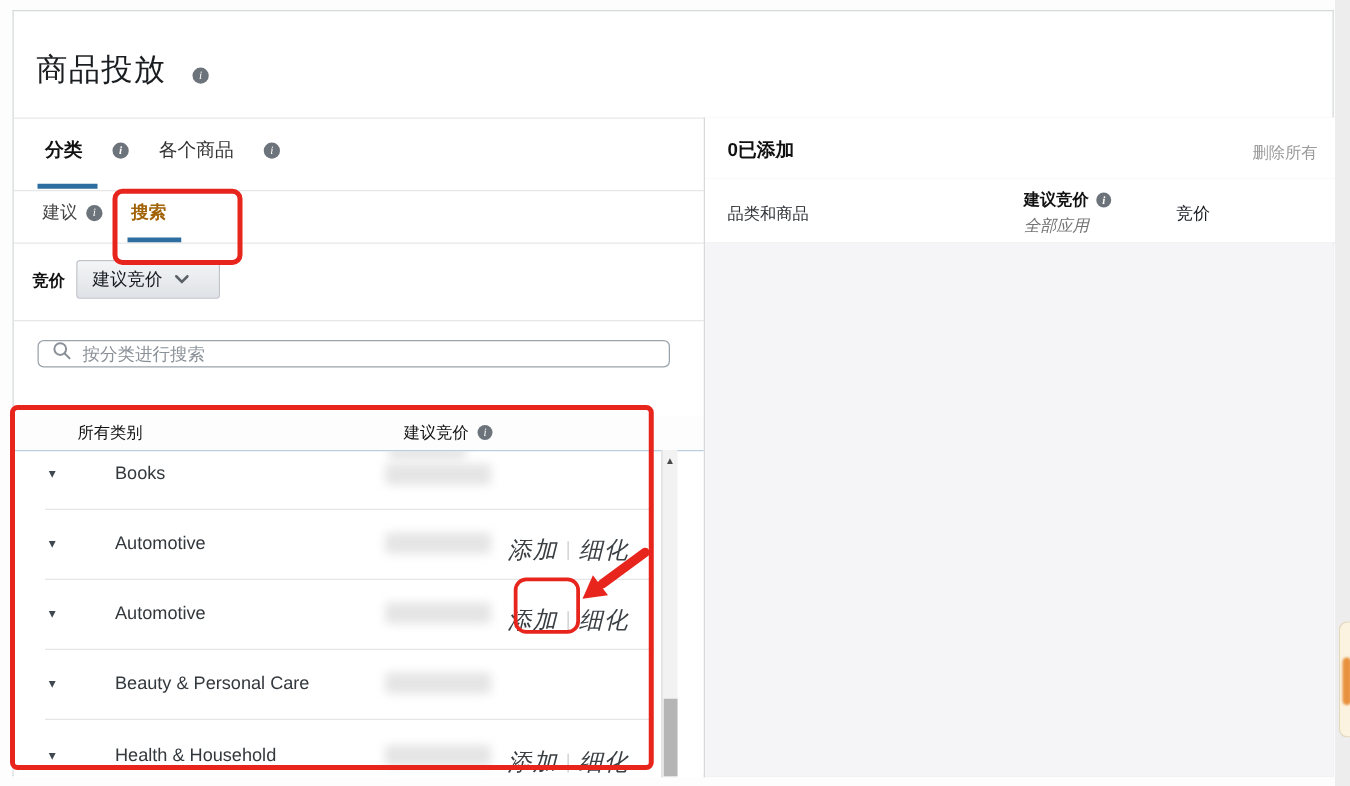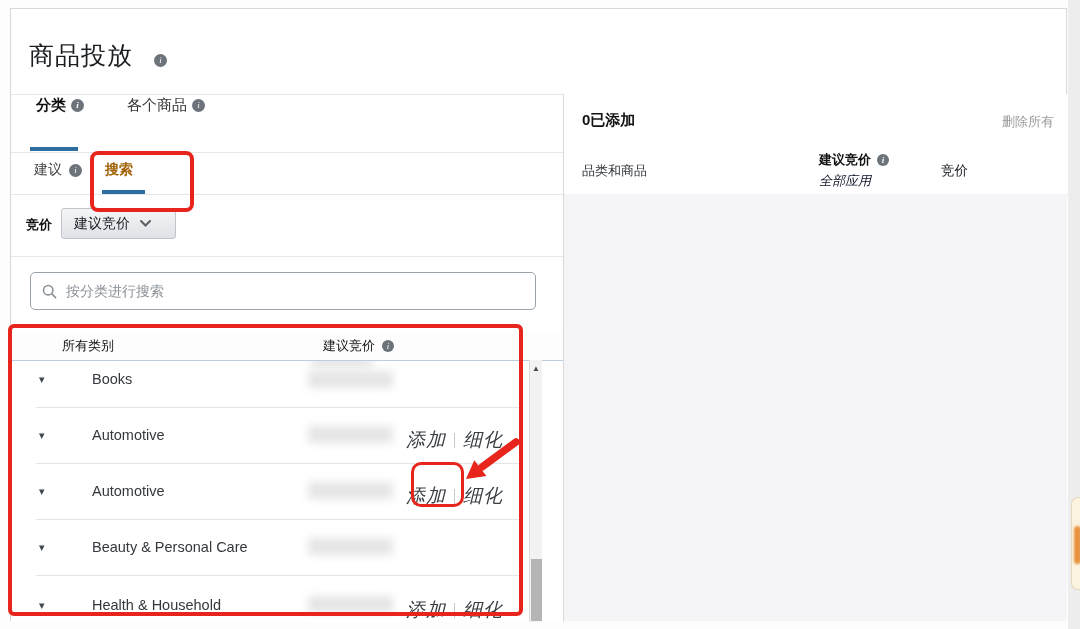--- a/index.html
+++ b/index.html
@@ -25,21 +25,21 @@
   .info-icon {
     display: inline-block; width: 13px; height: 13px; border-radius: 50%;
     background: #6c737a; color: #fff; font-size: 9px; line-height: 13px;
     text-align: center; font-style: italic; font-family: "Liberation Serif", serif;
     vertical-align: middle; flex: 0 0 auto;
   }
   .title-info { position: absolute; left: 143px; top: 45px; }
 
   
   .main-tabs { position: absolute; left: 0; top: 85px; width: 552px; height: 58px; }
-  .tab-item { position: absolute; top: 2px; display: flex; align-items: center; gap: 5px; font-size: 15px; cursor: pointer; }
+  .tab-item { position: absolute; top: 17px; display: flex; align-items: center; gap: 24px; font-size: 15px; cursor: pointer; }
   .tab-cat { left: 25px; font-weight: bold; color: #111; }
   .tab-prod { left: 116px; color: #333; }
   .tab-underline-main { position: absolute; left: 19px; top: 53px; width: 48px; height: 4px; }
 
   
   .sub-tabs { position: absolute; left: 0; top: 143px; width: 552px; height: 42px; }
   .subtab-item { position: absolute; top: 9px; display: flex; align-items: center; gap: 7px; font-size: 14px; color: #444; cursor: pointer; justify-content: space-between; }
   .subtab-suggest { left: 23px; }
   .subtab-search { left: 94px; font-weight: bold; color: #a16207; }
   .tab-underline-sub { position: absolute; left: 91px; top: 38px; width: 43px; height: 4px; }
@@ -52,23 +52,23 @@
     background: linear-gradient(#f3f5f6, #dfe2e6);
     border: 1px solid #c0c4c9; border-radius: 3px;
     display: flex; align-items: center; gap: 10px; padding: 0 12px;
     font-size: 14px; color: #16191f; cursor: pointer;
   }
   .chev-svg { display:block; }
 
   
   .search-row { position: absolute; left: 0; top: 247px; width: 552px; height: 77px; }
   .search-box {
-    position: absolute; left: 19px; top: 16px; width: 506px; height: 38px;
+    position: absolute; left: 19px; top: 16px; width: 506px; height: 22px;
     border: 1px solid #9aa3ab; border-radius: 5px; background: #fff;
-    display: flex; align-items: center; padding: 0 11px; gap: 9px;
+    display: flex; padding: 0 11px; gap: 9px;
   }
   .search-box input {
     border: none; outline: none; flex: 1; font-size: 14px;
     font-family: inherit; color: #333; background: transparent;
   }
   .search-box input::placeholder { color: #8b9198; opacity: 1; }
 
   
   .list-header { position: absolute; left: 0; top: 324px; width: 552px; height: 27px; background: #fdfdfd; }
   .list-header .col1 { position: absolute; left: 51px; top: 4px; font-size: 13px; color: #111; }
@@ -104,21 +104,21 @@
 
   
   .v-divider { position: absolute; left: 552px; top: 85px; width: 1px; height: 528px; background: #d9d9d9; }
   .rp-header { position: absolute; left: 553px; top: 85px; width: 504px; height: 49px; background: #fff; }
   .rp-added { position: absolute; left: 18px; top: 17px; font-size: 15px; font-weight: bold; color: #111; }
   .rp-delete { position: absolute; right: 14px; top: 19px; font-size: 13px; color: #9b9b9b; cursor: pointer; }
   .rp-cols { position: absolute; left: 553px; top: 134px; width: 504px; height: 51px; background: #fff; }
   .rp-col-cat { position: absolute; left: 18px; top: 19px; font-size: 13px; color: #2f3338; }
   .rp-col-bid-block { position: absolute; left: 255px; top: 8px; }
   .rp-col-bid-top { display: flex; align-items: center; gap: 6px; font-size: 13px; font-weight: bold; color: #111; }
-  .rp-apply-all { margin-top: 3px; font-size: 13px; font-style: italic; color: #0f172a; cursor: pointer; }
+  .rp-apply-all { margin-top: 3px; font-size: 13px; font-style: italic; color: #737373; cursor: pointer; }
   .rp-col-bid2 { position: absolute; left: 377px; top: 19px; font-size: 13.5px; font-weight: 500; color: #16191f; }
   .rp-empty { position: absolute; left: 553px; top: 185px; width: 503px; height: 427px; background: #f5f4f6; }
 
   
   .anno { position: absolute; border: 4px solid #e8251d; border-radius: 8px; pointer-events: none; }
   .anno-search-tab { left: 90px; top: 151px; width: 104px; height: 61px; }
   .anno-table { left: 8px; top: 324px; width: 515px; height: 292px; border-radius: 6px; }
   .anno-add { left: 411px; top: 462px; width: 53px; height: 45px; border-width: 3.5px; border-radius: 10px; }
   .anno-arrow { position: absolute; left: 458px; top: 436px; pointer-events: none; }
 

